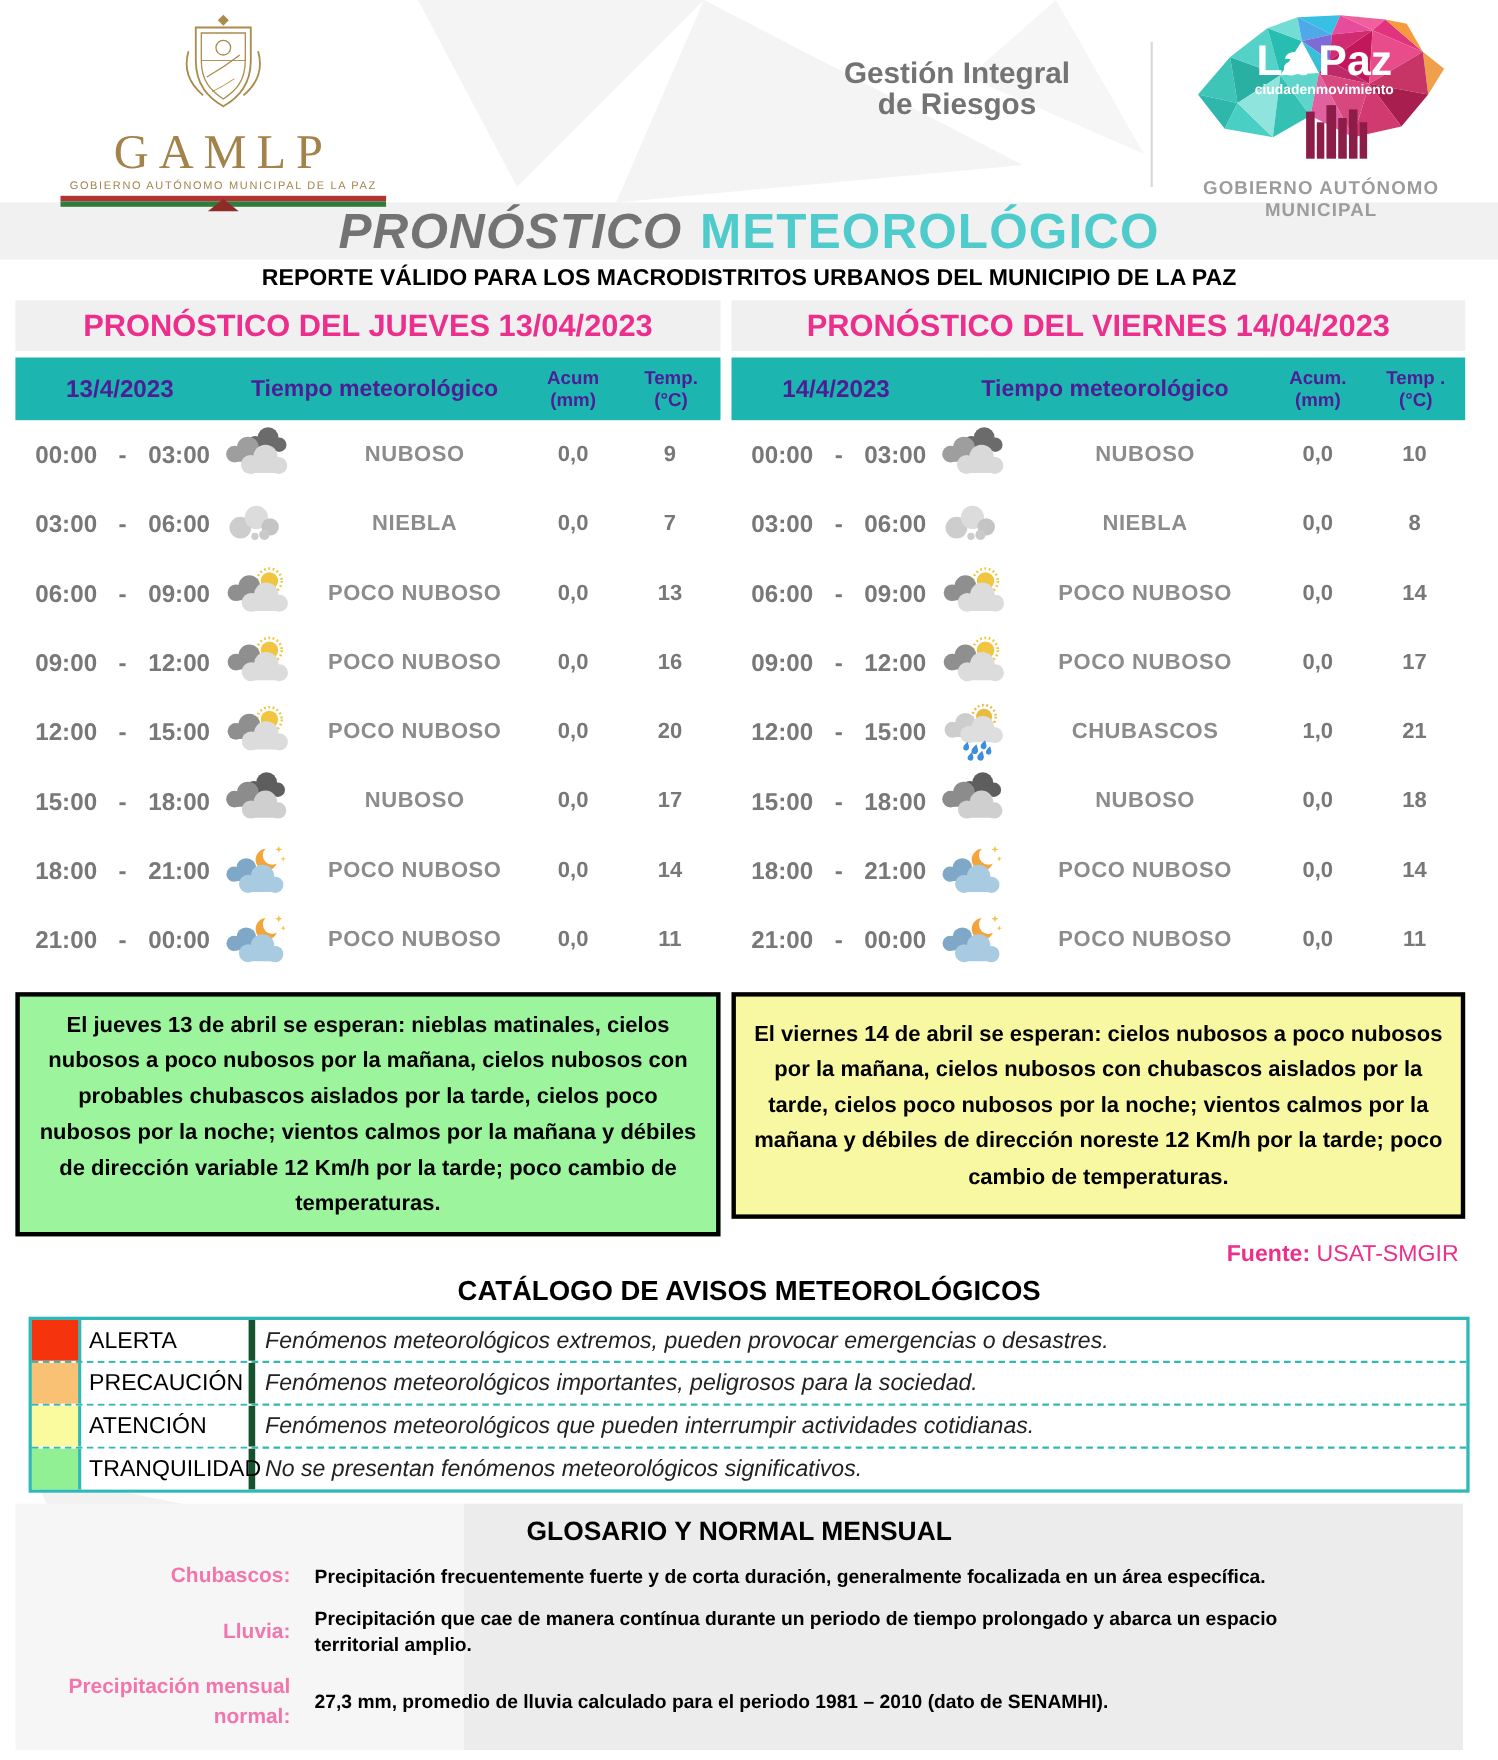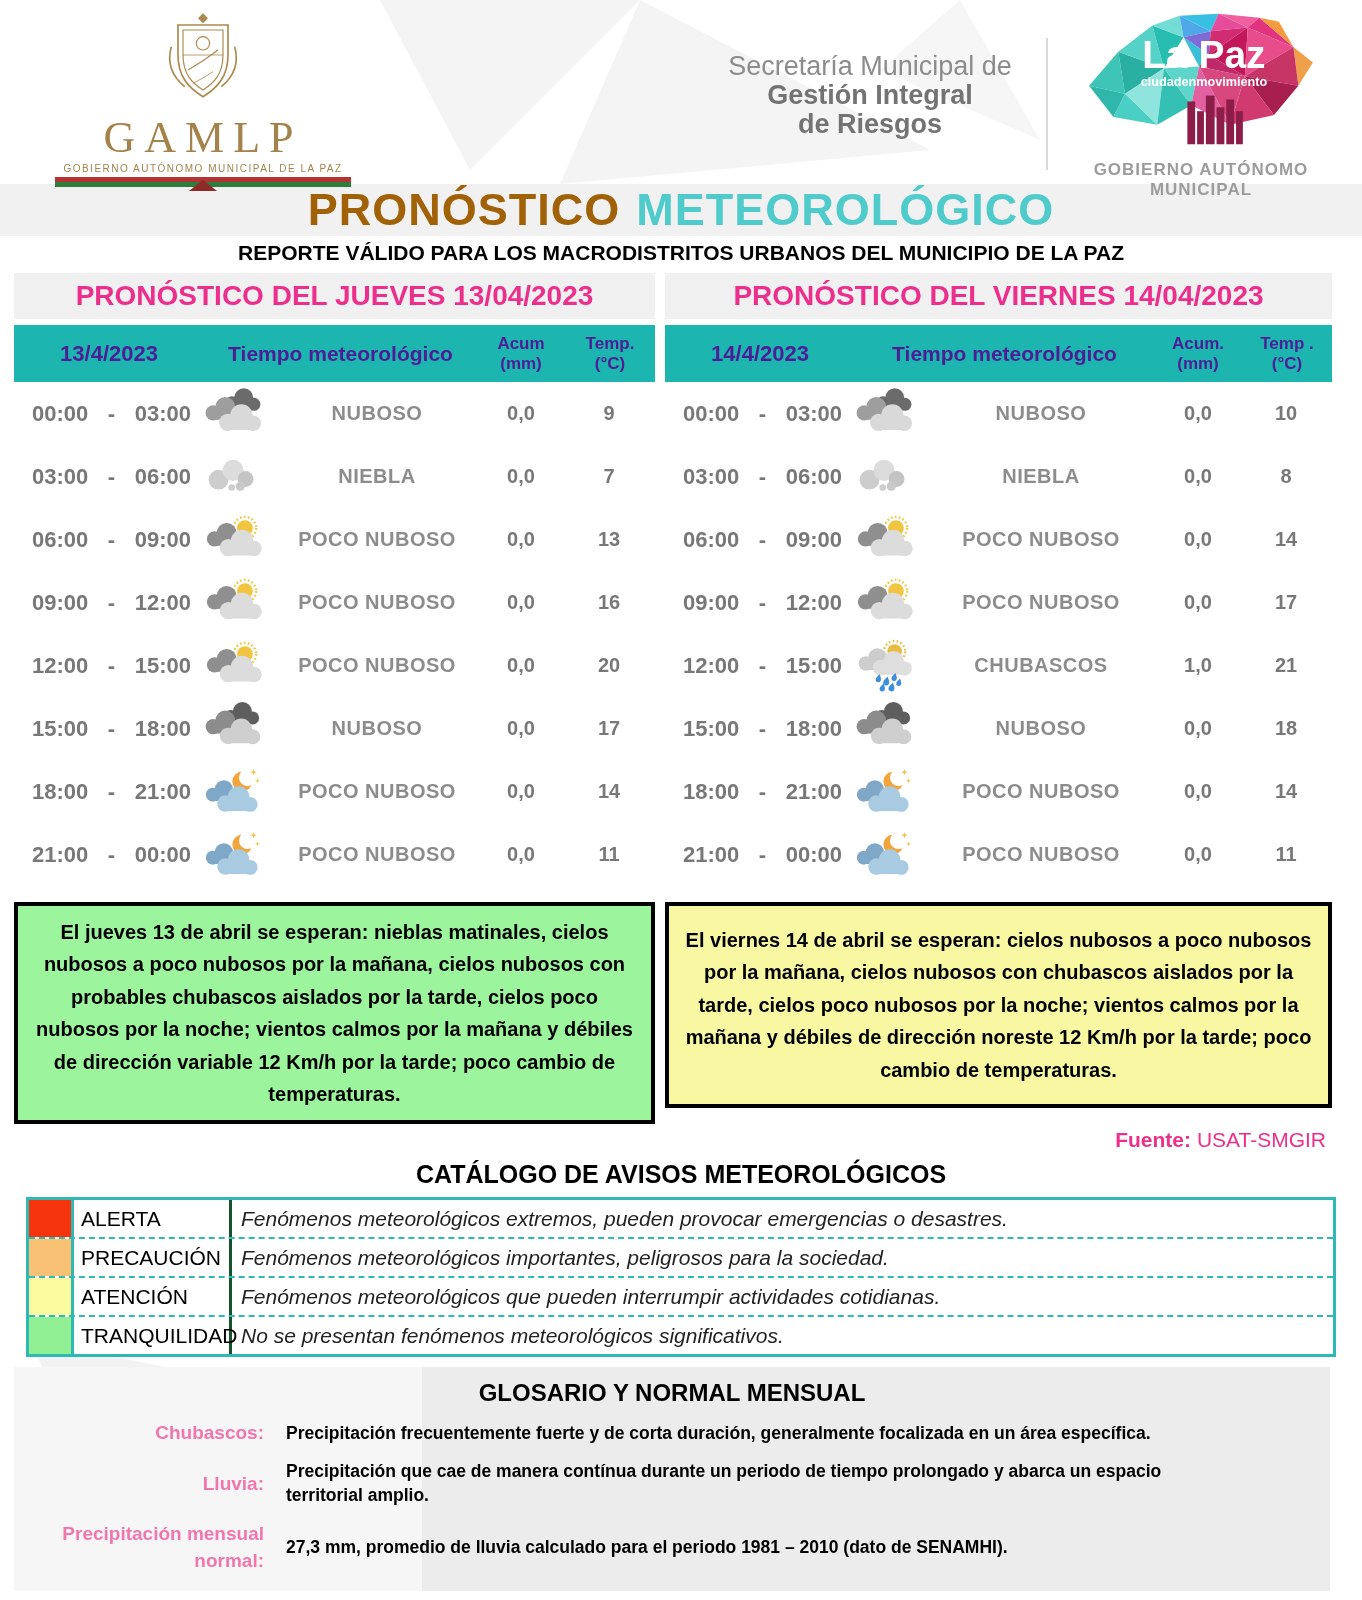--- a/index.html
+++ b/index.html
@@ -17,21 +17,21 @@
   .secretaria{position:absolute;left:705px;top:52px;width:330px;text-align:center;line-height:1.08;}
   .sec-l1{color:#8C8C8C;font-size:27px;}
   .sec-l2,.sec-l3{color:#737373;font-size:27px;font-weight:bold;}
   .hdr-divider{position:absolute;left:1046px;top:38px;width:2px;height:132px;background:#D8D8D8;}
   .lapaz{position:absolute;left:1058px;top:8px;width:286px;text-align:center;}
   .lapaz-cap{color:#9C9C9C;font-weight:bold;font-size:17px;letter-spacing:1px;margin-top:2px;}
 
   
   .title-band{background:#F1F1F1;height:52px;display:flex;align-items:center;justify-content:center;
               font-weight:bold;font-size:45px;letter-spacing:1px;gap:16px;}
-  .title-p1{color:#a16207;}
+  .title-p1{color:#737373;font-style:italic;}
   .title-p2{color:#4FCBCB;}
   .subtitle{text-align:center;font-weight:bold;font-size:21px;color:#000;margin-top:5px;}
 
   
   .forecasts{display:flex;margin:8px 0 0 14px;gap:10px;}
   .forecast{display:flex;flex-direction:column;}
   .forecast.left{width:641px;}
   .forecast.right{width:667px;}
   .f-heading{background:#F0F0F0;color:#EC2E8C;font-weight:bold;font-size:28px;
              text-align:center;padding:7px 0;margin-bottom:6px;}
@@ -58,21 +58,21 @@
   .fuente-value{font-weight:normal;}
 
   
   .catalog-title{text-align:center;font-weight:bold;font-size:25px;color:#000;margin:8px 0 8px;}
   .catalog{margin:0 26px;border:3px solid #2FB9B6;}
   .cat-row{display:grid;grid-template-columns:45px 158px 1fr;align-items:stretch;height:37px;
            border-bottom:2px dashed #2FB9B6;}
   .cat-row:last-child{border-bottom:none;}
   .cat-swatch{border-right:3px solid #2FB9B6;}
   .cat-label{display:flex;align-items:center;padding-left:7px;font-size:21px;color:#000;
-             border-right:3px solid #14532d;background:#fff;}
+             border-right:6px solid #14532d;background:#fff;}
   .cat-desc{display:flex;align-items:center;padding-left:9px;font-size:21px;font-style:italic;color:#222;}
 
   
   .glossary{margin:10px 32px 0 14px;padding:8px 0 16px;
             background:linear-gradient(90deg,#F6F6F6 0%,#F6F6F6 31%,#ECECEC 31%,#ECECEC 100%);}
   .gl-title{text-align:center;font-weight:bold;font-size:24px;margin:4px 0 12px;color:#000;}
   .gl-grid{display:grid;grid-template-columns:250px 1fr;column-gap:22px;row-gap:12px;align-items:center;}
   .gl-term{color:#F276AE;font-weight:bold;font-size:19px;text-align:right;line-height:1.45;}
   .gl-def{color:#000;font-weight:bold;font-size:17.5px;line-height:1.4;padding-right:120px;}
 
@@ -111,21 +111,20 @@
         <div class="gamlp-title">GAMLP</div>
         <div class="gamlp-sub">GOBIERNO AUTÓNOMO MUNICIPAL DE LA PAZ</div>
         <svg viewBox="0 0 300 18" width="300" height="18">
           <rect x="2" y="3" width="296" height="5" fill="#B23331"></rect>
           <rect x="2" y="8" width="296" height="5" fill="#2E7D3C"></rect>
           <polygon points="150,6 164,17 136,17" fill="#8E2A28"></polygon>
         </svg>
       </div>
 
       <div class="secretaria">
-        <div class="sec-l1">Secretaría Municipal de</div>
         <div class="sec-l2">Gestión Integral</div>
         <div class="sec-l3">de Riesgos</div>
       </div>
 
       <div class="hdr-divider"></div>
 
       <div class="lapaz">
         <svg viewBox="0 0 260 150" width="258" height="146">
           <g stroke="none">
             <polygon points="15,80 45,45 52,88" fill="#3FC4B8"></polygon>

